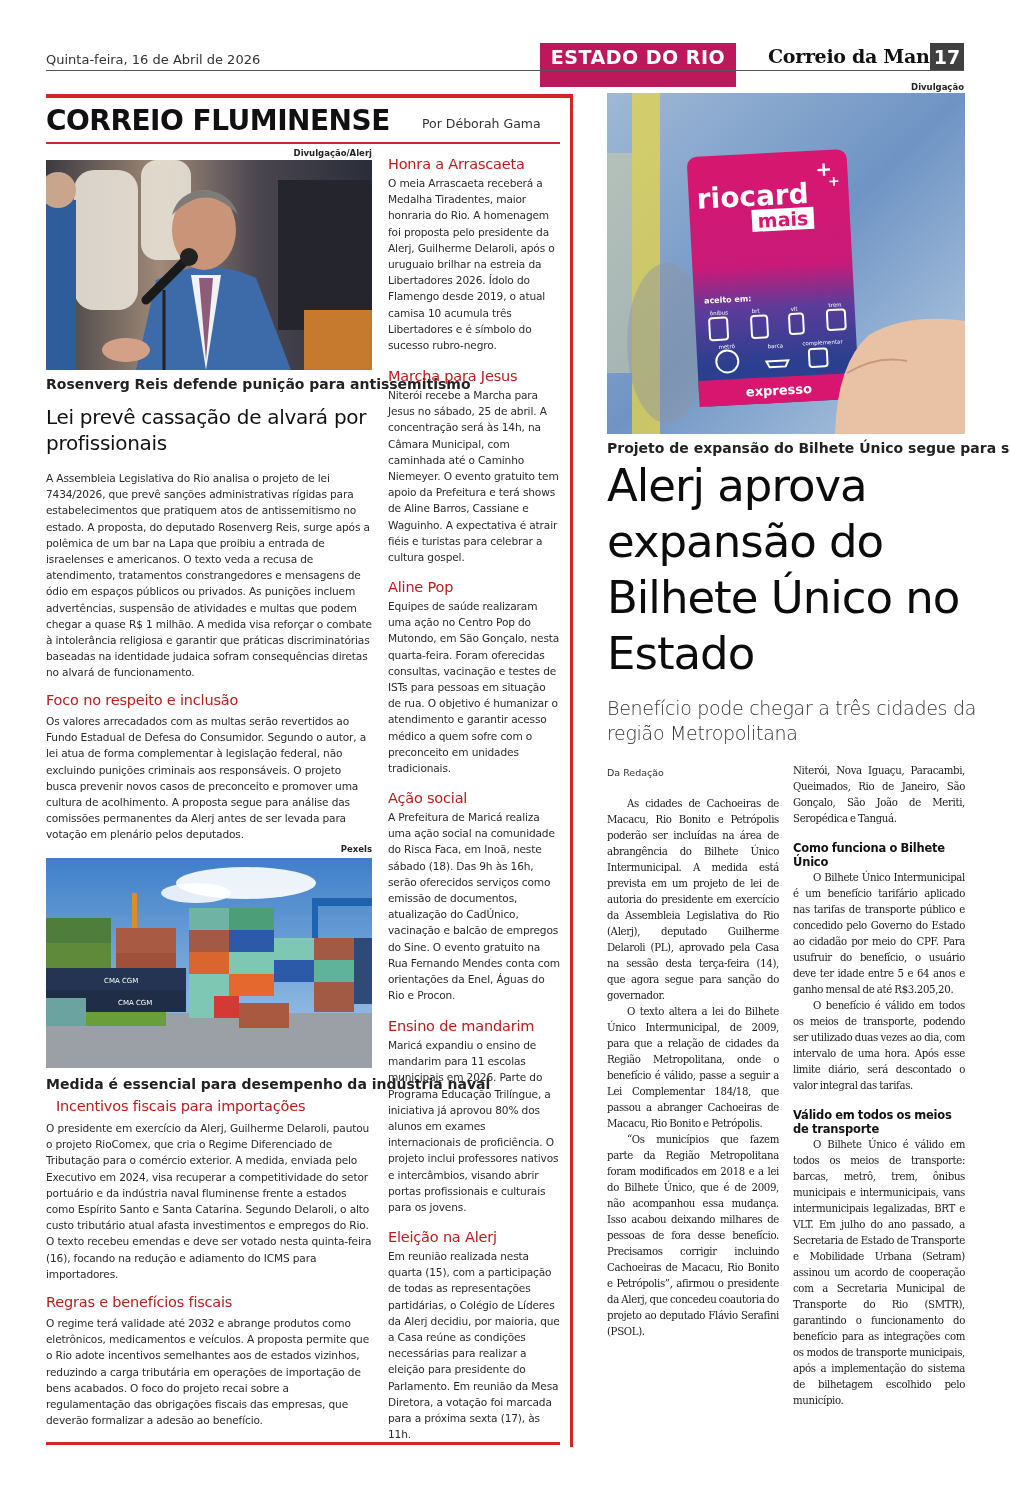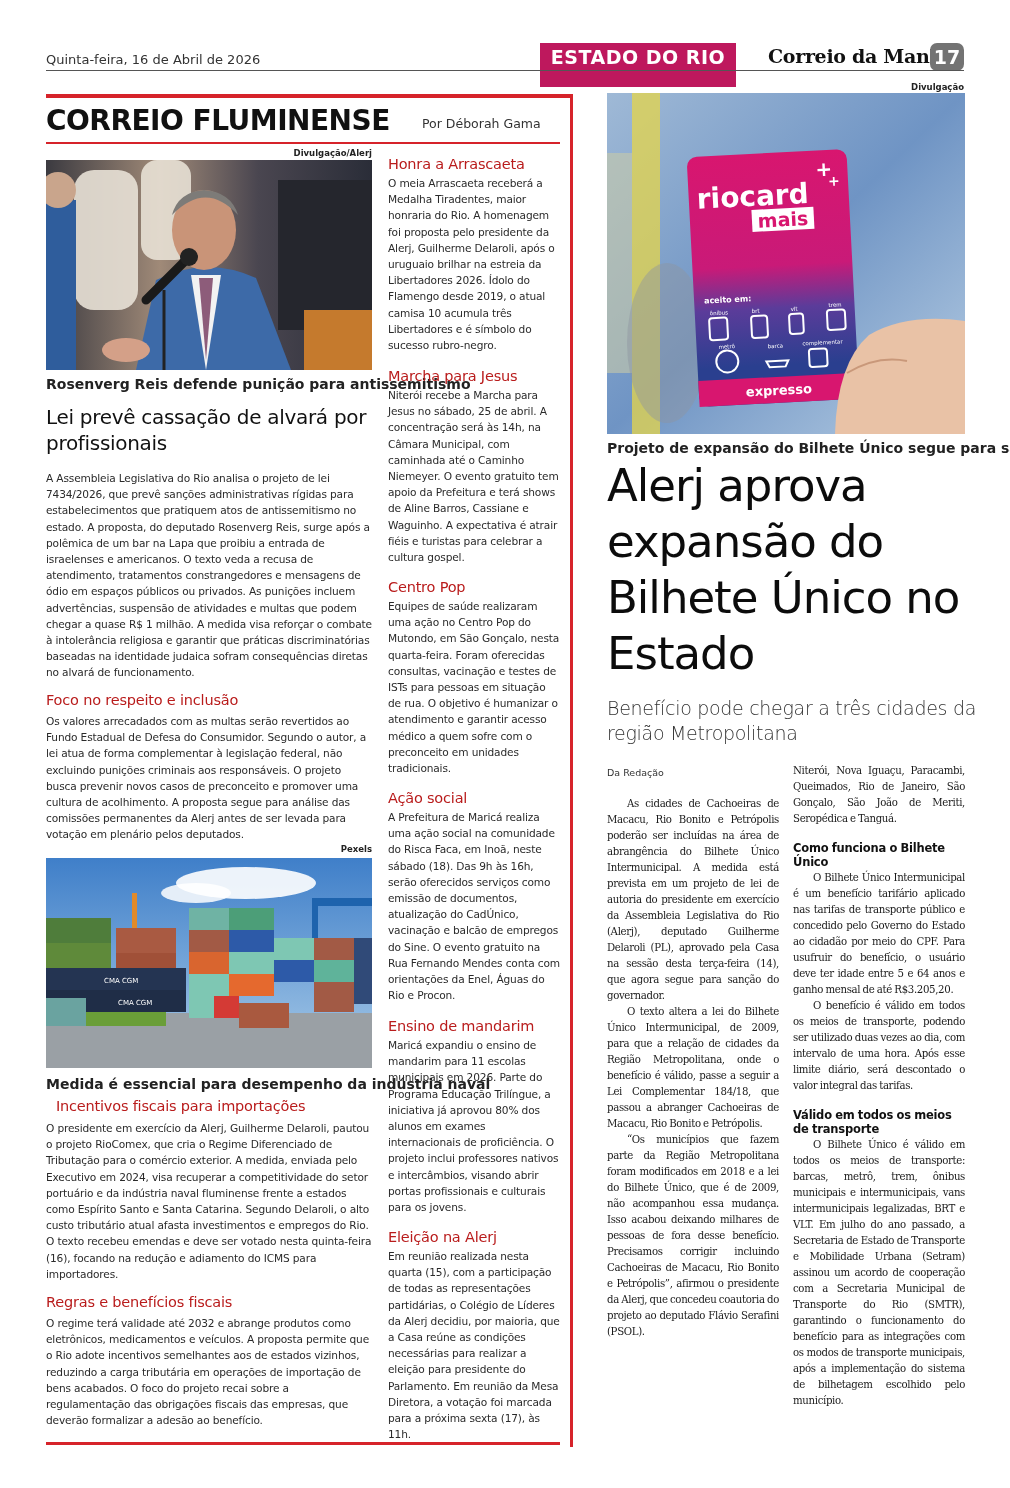--- a/index.html
+++ b/index.html
@@ -3,21 +3,21 @@
 <meta charset="utf-8">
 <style>
   html, body { margin: 0; padding: 0; background: #ffffff; }
   body { width: 1010px; height: 1488px; position: relative; overflow: hidden; font-family: "DejaVu Sans", sans-serif; color: #1a1a1a; }
 
   
   .hdr-date { position: absolute; left: 46px; top: 52px; font-size: 13px; color: #333; font-family: "DejaVu Sans", sans-serif; }
   .hdr-rule { position: absolute; left: 46px; right: 46px; top: 70px; height: 0; border-top: 1.5px solid #555; }
   .hdr-section { position: absolute; left: 520px; top: 43px; width: 196px; height: 44px; background: #be185d; color: #fff; font-family: "DejaVu Sans", sans-serif; font-size: 19px; font-weight: bold; text-align: center; line-height: 28px; letter-spacing: 0.5px; margin-left: 20px; }
   .hdr-brand { position: absolute; left: 768px; top: 45px; font-family: "DejaVu Serif", serif; font-weight: bold; font-size: 19px; color: #111; letter-spacing: -0.3px; }
-  .hdr-page { position: absolute; left: 930px; top: 43px; width: 34px; height: 28px; background: #737373; color: #fff; font-family: "DejaVu Sans", sans-serif; font-size: 19px; font-weight: bold; text-align: center; line-height: 28px; border-radius: 7px; }
+  .hdr-page { position: absolute; left: 930px; top: 43px; width: 34px; height: 28px; background: #404040; color: #fff; font-family: "DejaVu Sans", sans-serif; font-size: 19px; font-weight: bold; text-align: center; line-height: 28px; }
 
   
   .box-top { position: absolute; left: 46px; top: 94px; width: 526px; height: 4px; background: #d6232a; }
   .box-right { position: absolute; left: 570px; top: 94px; width: 3px; height: 1353px; background: #d6232a; }
   .column-title { position: absolute; left: 46px; top: 104px; font-family: "DejaVu Sans", sans-serif; font-weight: bold; font-size: 28px; letter-spacing: -0.5px; color: #111; text-align: center; }
   .column-author { position: absolute; left: 422px; top: 116px; font-size: 12.5px; color: #333; }
   .title-rule { position: absolute; left: 46px; top: 142px; width: 514px; height: 2px; background: #d6232a; }
 
   .credit { position: absolute; font-size: 8.5px; font-weight: bold; color: #222; text-align: right; }
   .caption { position: absolute; font-weight: bold; font-size: 14px; color: #222; white-space: nowrap; }
@@ -160,21 +160,21 @@
 
 <div class="col-mid" style="top:156px;">
   <div class="h-sub">Honra a Arrascaeta</div>
   <p class="body-sans">O meia Arrascaeta receberá a Medalha Tiradentes, maior honraria do Rio. A homenagem foi proposta pelo presidente da Alerj, Guilherme Delaroli, após o uruguaio brilhar na estreia da Libertadores 2026. Ídolo do Flamengo desde 2019, o atual camisa 10 acumula três Libertadores e é símbolo do sucesso rubro-negro.</p>
 </div>
 <div class="col-mid" style="top:368px;">
   <div class="h-sub">Marcha para Jesus</div>
   <p class="body-sans">Niterói recebe a Marcha para Jesus no sábado, 25 de abril. A concentração será às 14h, na Câmara Municipal, com caminhada até o Caminho Niemeyer. O evento gratuito tem apoio da Prefeitura e terá shows de Aline Barros, Cassiane e Waguinho. A expectativa é atrair fiéis e turistas para celebrar a cultura gospel.</p>
 </div>
 <div class="col-mid" style="top:579px;">
-  <div class="h-sub">Centro Pop</div>
+  <div class="h-sub">Aline Pop</div>
   <p class="body-sans">Equipes de saúde realizaram uma ação no Centro Pop do Mutondo, em São Gonçalo, nesta quarta-feira. Foram oferecidas consultas, vacinação e testes de ISTs para pessoas em situação de rua. O objetivo é humanizar o atendimento e garantir acesso médico a quem sofre com o preconceito em unidades tradicionais.</p>
 </div>
 <div class="col-mid" style="top:790px;">
   <div class="h-sub">Ação social</div>
   <p class="body-sans">A Prefeitura de Maricá realiza uma ação social na comunidade do Risca Faca, em Inoã, neste sábado (18). Das 9h às 16h, serão oferecidos serviços como emissão de documentos, atualização do CadÚnico, vacinação e balcão de empregos do Sine. O evento gratuito na Rua Fernando Mendes conta com orientações da Enel, Águas do Rio e Procon.</p>
 </div>
 <div class="col-mid" style="top:1018px;">
   <div class="h-sub">Ensino de mandarim</div>
   <p class="body-sans">Maricá expandiu o ensino de mandarim para 11 escolas municipais em 2026. Parte do Programa Educação Trilíngue, a iniciativa já aprovou 80% dos alunos em exames internacionais de proficiência. O projeto inclui professores nativos e intercâmbios, visando abrir portas profissionais e culturais para os jovens.</p>
 </div>

